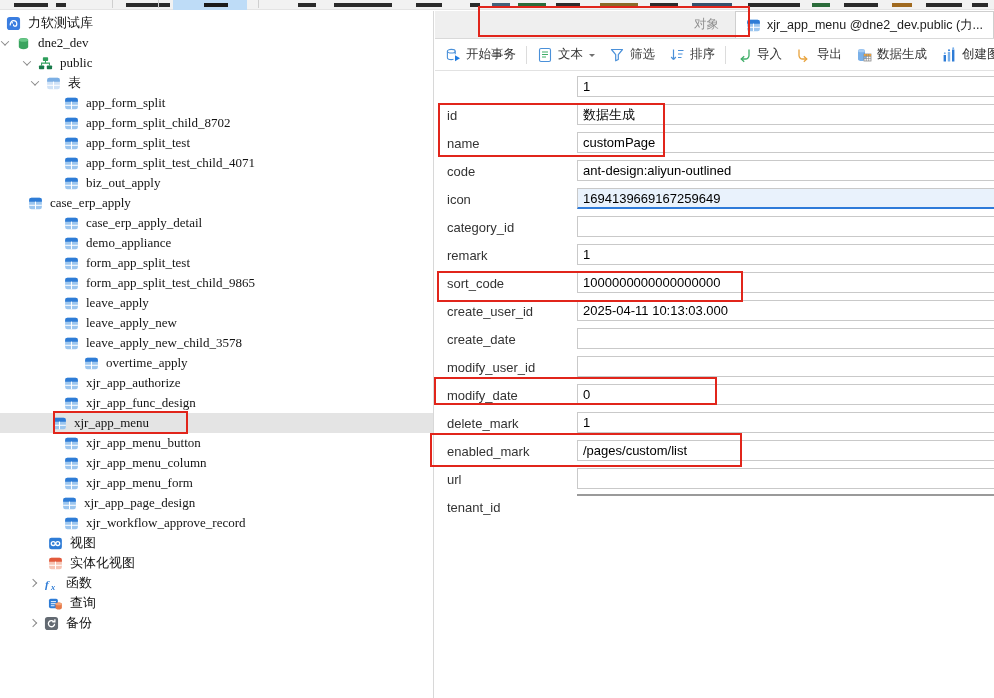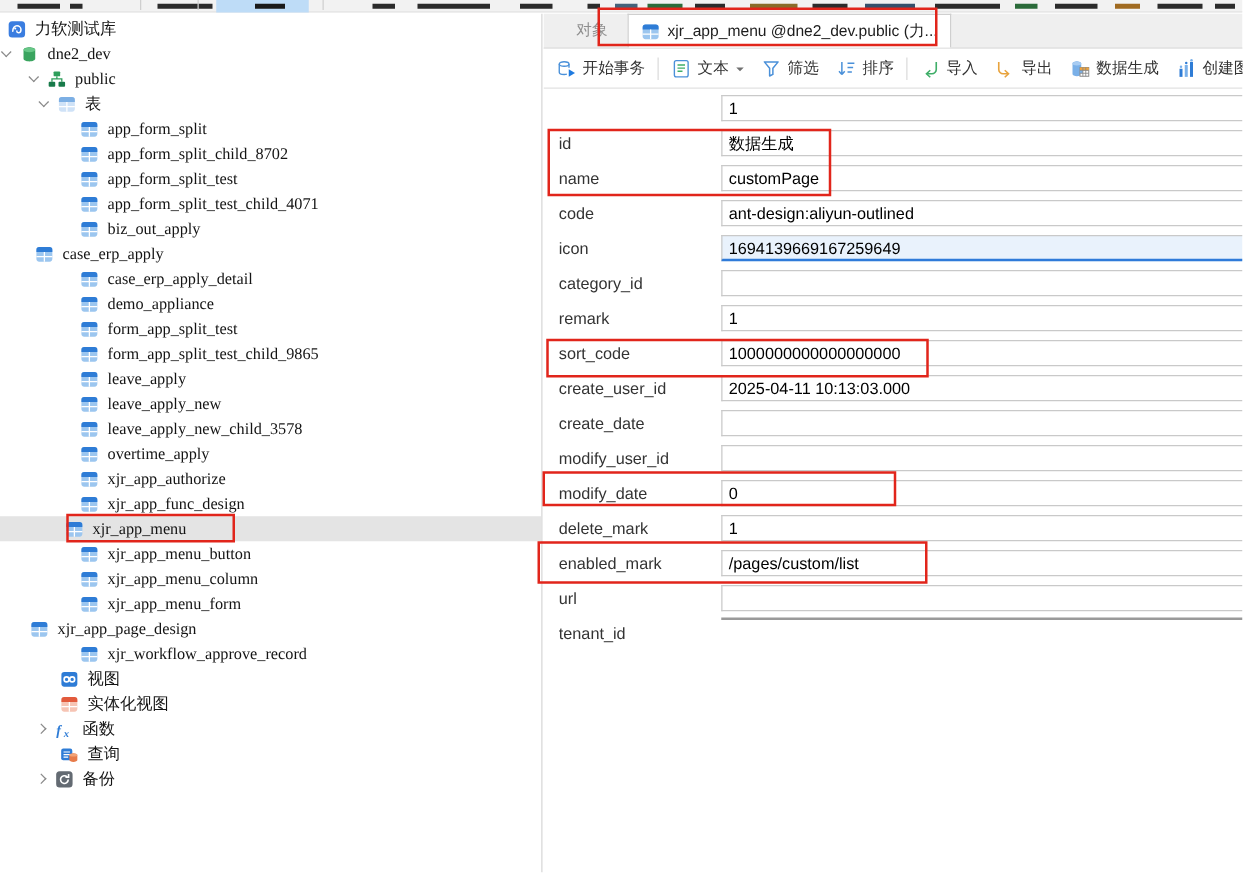--- a/index.html
+++ b/index.html
@@ -27,21 +27,21 @@
           border-right:1.6px solid #8a8a8a; border-bottom:1.6px solid #8a8a8a;
           margin-right:8px; flex:none; }
   .chev.exp { transform:rotate(45deg) translate(-1px,-1px); }
   .chev.col { transform:rotate(-45deg); }
   .ic { width:15px; height:15px; margin-right:7px; flex:none; }
   .ic16 { width:15px; height:15px; flex:none; }
 
   
   .tabbar { position:absolute; left:435px; top:11px; right:0; height:28px;
             background:#efefef; border-bottom:1px solid #d9d9d9;
-            display:flex; align-items:flex-end; padding-left:10px; z-index:2; }
+            display:flex; align-items:flex-end; padding-left:10px; z-index:2;justify-content:flex-end; }
   .tab-objects { height:27px; display:flex; align-items:center; padding:0 16px;
                  color:#8f8f8f; font-size:12.5px; }
   .tab-active { height:27px; background:#fff; border:1px solid #cfcfcf; border-bottom:none;
                 display:flex; align-items:center; gap:6px; padding:0 10px;
                 font-size:12.5px; color:#1d1d1d; white-space:nowrap; }
 
   .toolbar { position:absolute; left:435px; top:39px; right:0; height:32px; background:#fff;
              border-bottom:1px solid #e2e2e2; display:flex; align-items:center;
              padding-left:3px; font-size:12.5px; color:#333; z-index:2; }
   .tbtn { display:flex; align-items:center; gap:5px; padding:0 7px; height:26px;
@@ -299,21 +299,21 @@
             <use href="#i-table"></use>
           </svg>
           <span>leave_apply_new</span>
         </li>
       <li class="trow" style="padding-left:64px">
           <svg class="ic">
             <use href="#i-table"></use>
           </svg>
           <span>leave_apply_new_child_3578</span>
         </li>
-      <li class="trow" style="padding-left:64px">
+      <li class="trow" style="padding-left:84px">
           <svg class="ic">
             <use href="#i-table"></use>
           </svg>
           <span>overtime_apply</span>
         </li>
       <li class="trow" style="padding-left:64px">
           <svg class="ic">
             <use href="#i-table"></use>
           </svg>
           <span>xjr_app_authorize</span>
@@ -341,21 +341,21 @@
             <use href="#i-table"></use>
           </svg>
           <span>xjr_app_menu_column</span>
         </li>
       <li class="trow" style="padding-left:64px">
           <svg class="ic">
             <use href="#i-table"></use>
           </svg>
           <span>xjr_app_menu_form</span>
         </li>
-      <li class="trow" style="padding-left:24px">
+      <li class="trow" style="padding-left:62px">
           <svg class="ic">
             <use href="#i-table"></use>
           </svg>
           <span>xjr_app_page_design</span>
         </li>
       <li class="trow" style="padding-left:64px">
           <svg class="ic">
             <use href="#i-table"></use>
           </svg>
           <span>xjr_workflow_approve_record</span>

